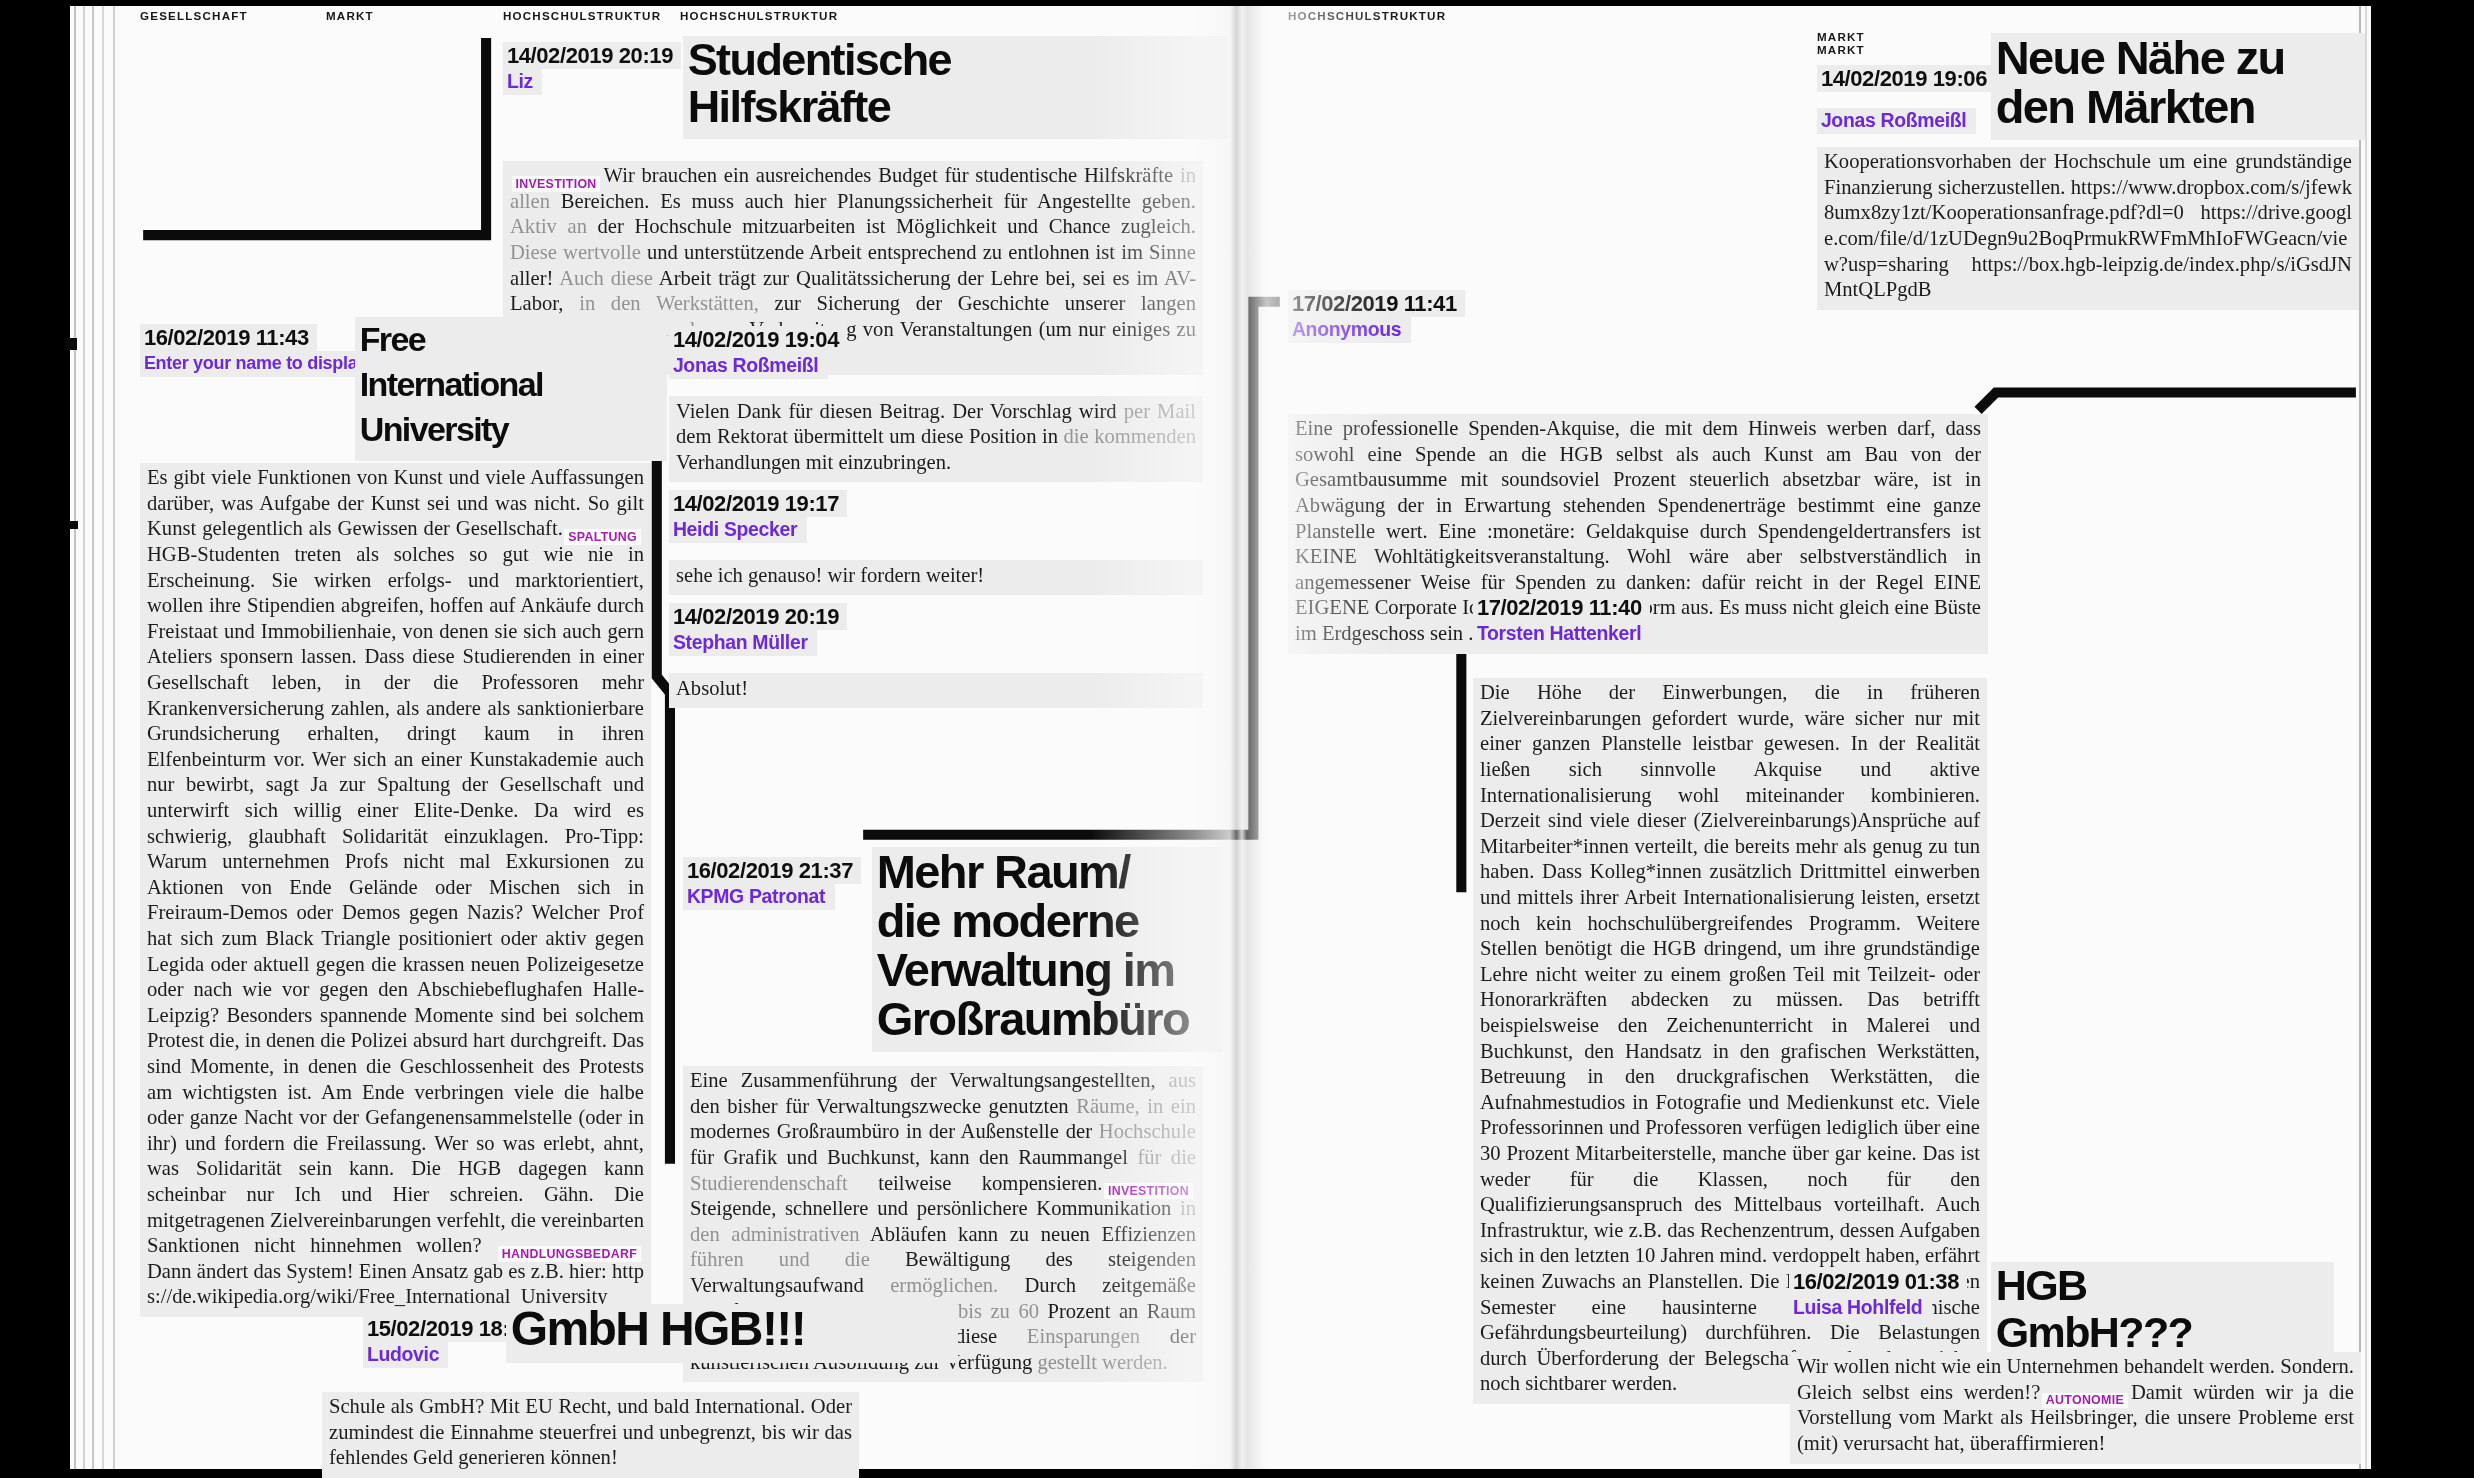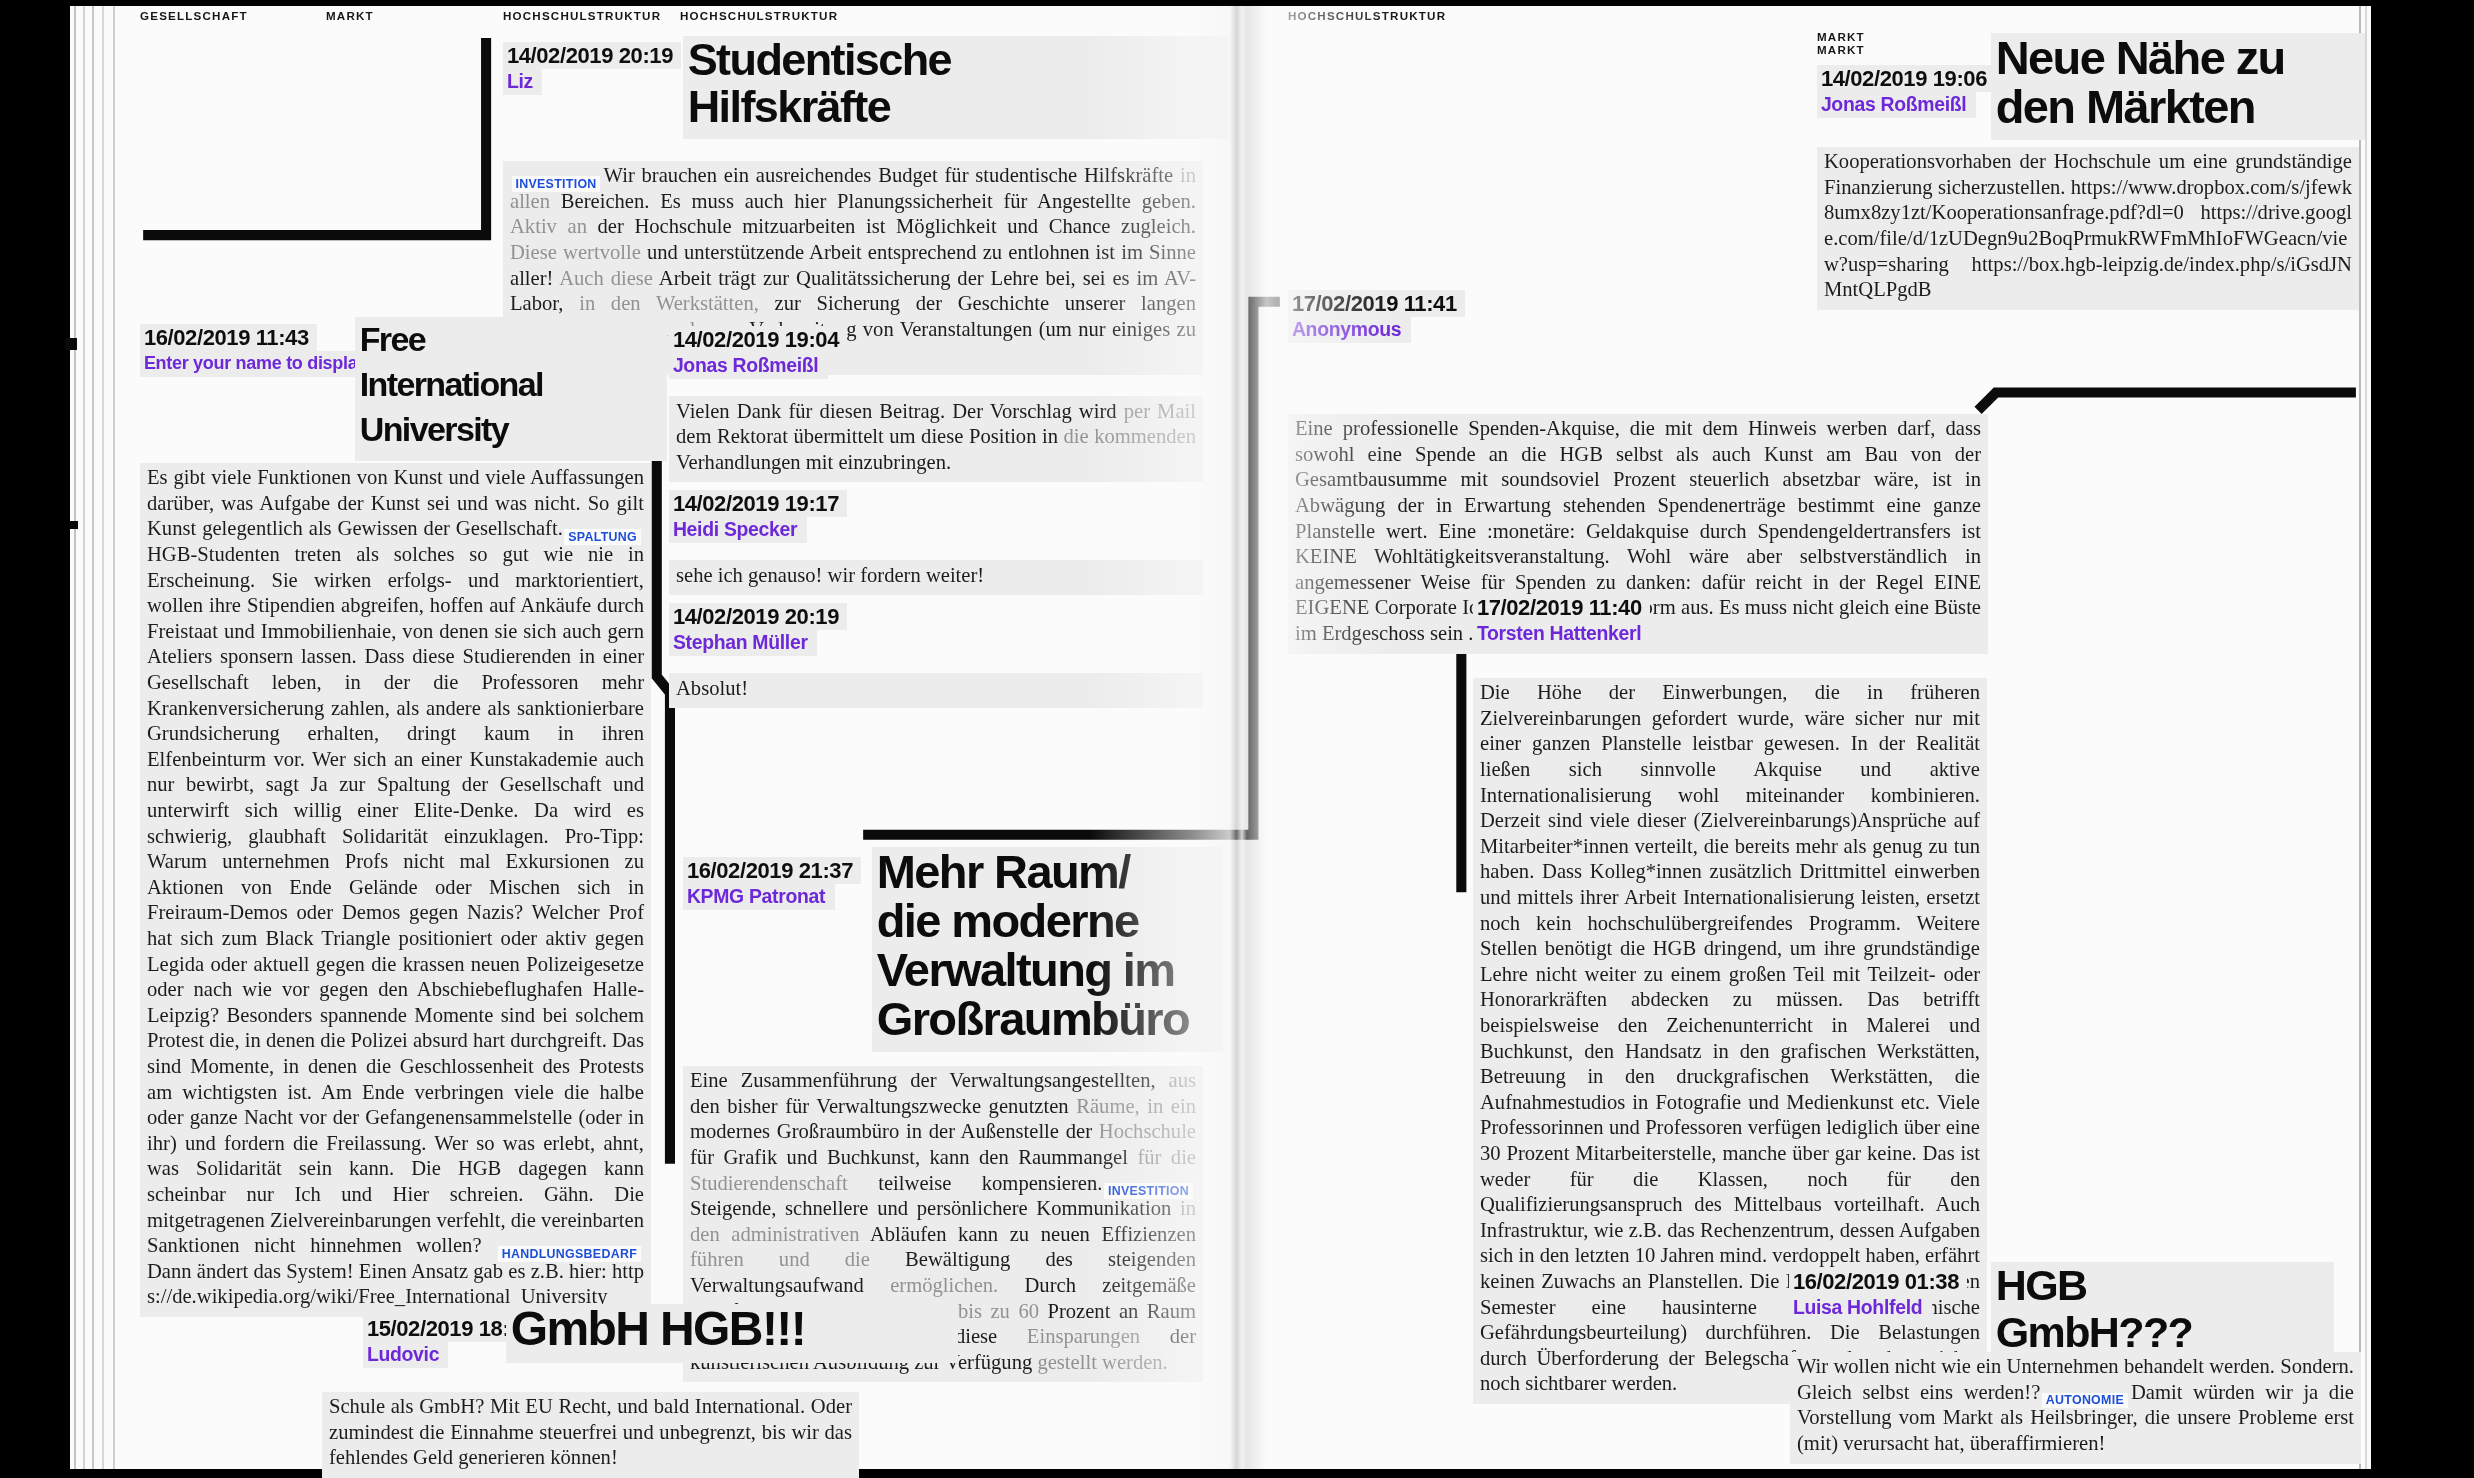--- a/index.html
+++ b/index.html
@@ -23,21 +23,21 @@
   
   .hl{position:absolute;z-index:3;font-family:"Liberation Sans",sans-serif;font-weight:700;
       color:#0c0c0c;background:#ececec;letter-spacing:-1.6px;white-space:pre-line;
       padding:0 12.4px 9.3px 4.7px;}
   
   .pbody{position:absolute;z-index:3;font-family:"Liberation Serif",serif;font-size:20.6px;
          line-height:25.6px;text-align:justify;color:#1c1c1c;background:#ececec;
          padding:2.3px 7px 7px 7px;box-sizing:border-box;}
   .muted{color:#929292;}
   .url{word-break:break-all;}
-  .mlabel{font:700 12.4px/12.4px "Liberation Sans",sans-serif;letter-spacing:0.3px;color:#1d4ed8;
+  .mlabel{font:700 12.4px/12.4px "Liberation Sans",sans-serif;letter-spacing:0.3px;color:#a21caf;
           background:#fbfbfb;padding:1.6px 3.9px;position:relative;top:5.4px;margin:0 3.1px 0 1.6px;
           white-space:nowrap;display:inline-block;}
   .mark{position:absolute;background:#0a0a0a;z-index:3;}
   
   #gutter{position:absolute;left:1090px;top:6.2px;width:304px;height:1463px;z-index:6;pointer-events:none;
     background:linear-gradient(90deg,
       rgba(251,251,251,0) 0%,
       rgba(251,251,251,.55) 34%,
       rgba(246,246,246,.82) 46%,
       rgba(183,183,183,.55) 48.2%,
@@ -136,21 +136,21 @@
 Großraumbüro</div>
   <div class="pbody" style="left:683px;top:1066px;width:520px;"><span>Eine Zusammenführung der Verwaltungsangestellten, </span><span class="muted">aus </span><span>den bisher für Verwaltungszwecke genutzten </span><span class="muted">Räume, in ein </span><span>modernes Großraumbüro in der Außenstelle der </span><span class="muted">Hochschule </span><span>für Grafik und Buchkunst, kann den Raummangel </span><span class="muted">für die Studierendenschaft </span><span>teilweise kompensieren.</span><span class="mlabel">INVESTITION</span><span>Steigende, schnellere und persönlichere Kommunikation </span><span class="muted">in den administrativen </span><span>Abläufen kann zu neuen Effizienzen </span><span class="muted">führen und die </span><span>Bewältigung des steigenden Verwaltungsaufwand </span><span class="muted">ermöglichen. </span><span>Durch zeitgemäße Büroflächenplanung könnte </span><span class="muted">so bis zu 60 </span><span>Prozent an Raum eingespart werden und diese </span><span class="muted">Einsparungen </span><span>der künstlerischen Ausbildung zur Verfügung </span><span class="muted">gestellt werden.</span></div>
 
   <div class="phead" style="left:322px;top:1315px;padding-left:41px;">
     <span class="post-date">15/02/2019 18:50</span>
     <span class="post-author">Ludovic</span>
   </div>
   <div class="hl" style="left:506px;top:1304px;font-size:48px;line-height:50px;min-width:435px;">GmbH HGB!!!</div>
   <div class="pbody" style="left:322px;top:1392px;width:537px;"><span>Schule als GmbH? Mit EU Recht, und bald International. Oder zumindest die Einnahme steuerfrei und unbegrenzt, bis wir das fehlendes Geld generieren können!</span></div>
 
-  <div class="phead" style="left:1817px;top:65px;">
+  <div class="phead" style="left:1817px;top:65px;gap:16px;">
     <span class="post-date">14/02/2019 19:06</span>
     <span class="post-author">Jonas Roßmeißl</span>
   </div>
   <div class="hl" style="left:1991px;top:33px;font-size:47px;line-height:49px;min-width:357px;">Neue Nähe zu
 den Märkten</div>
   <div class="pbody" style="left:1817px;top:147px;width:542px;"><span>Kooperationsvorhaben der Hochschule um eine grundständige Finanzierung sicherzustellen. </span><span class="url">https://www.dropbox.com/s/jfewk8umx8zy1zt/Kooperationsanfrage.pdf?dl=0</span><span> </span><span class="url">https://drive.google.com/file/d/1zUDegn9u2BoqPrmukRWFmMhIoFWGeacn/view?usp=sharing</span><span> </span><span class="url">https://box.hgb-leipzig.de/index.php/s/iGsdJNMntQLPgdB</span></div>
 
   <div class="phead" style="left:1288px;top:290px;">
     <span class="post-date">17/02/2019 11:41</span>
     <span class="post-author">Anonymous</span>

